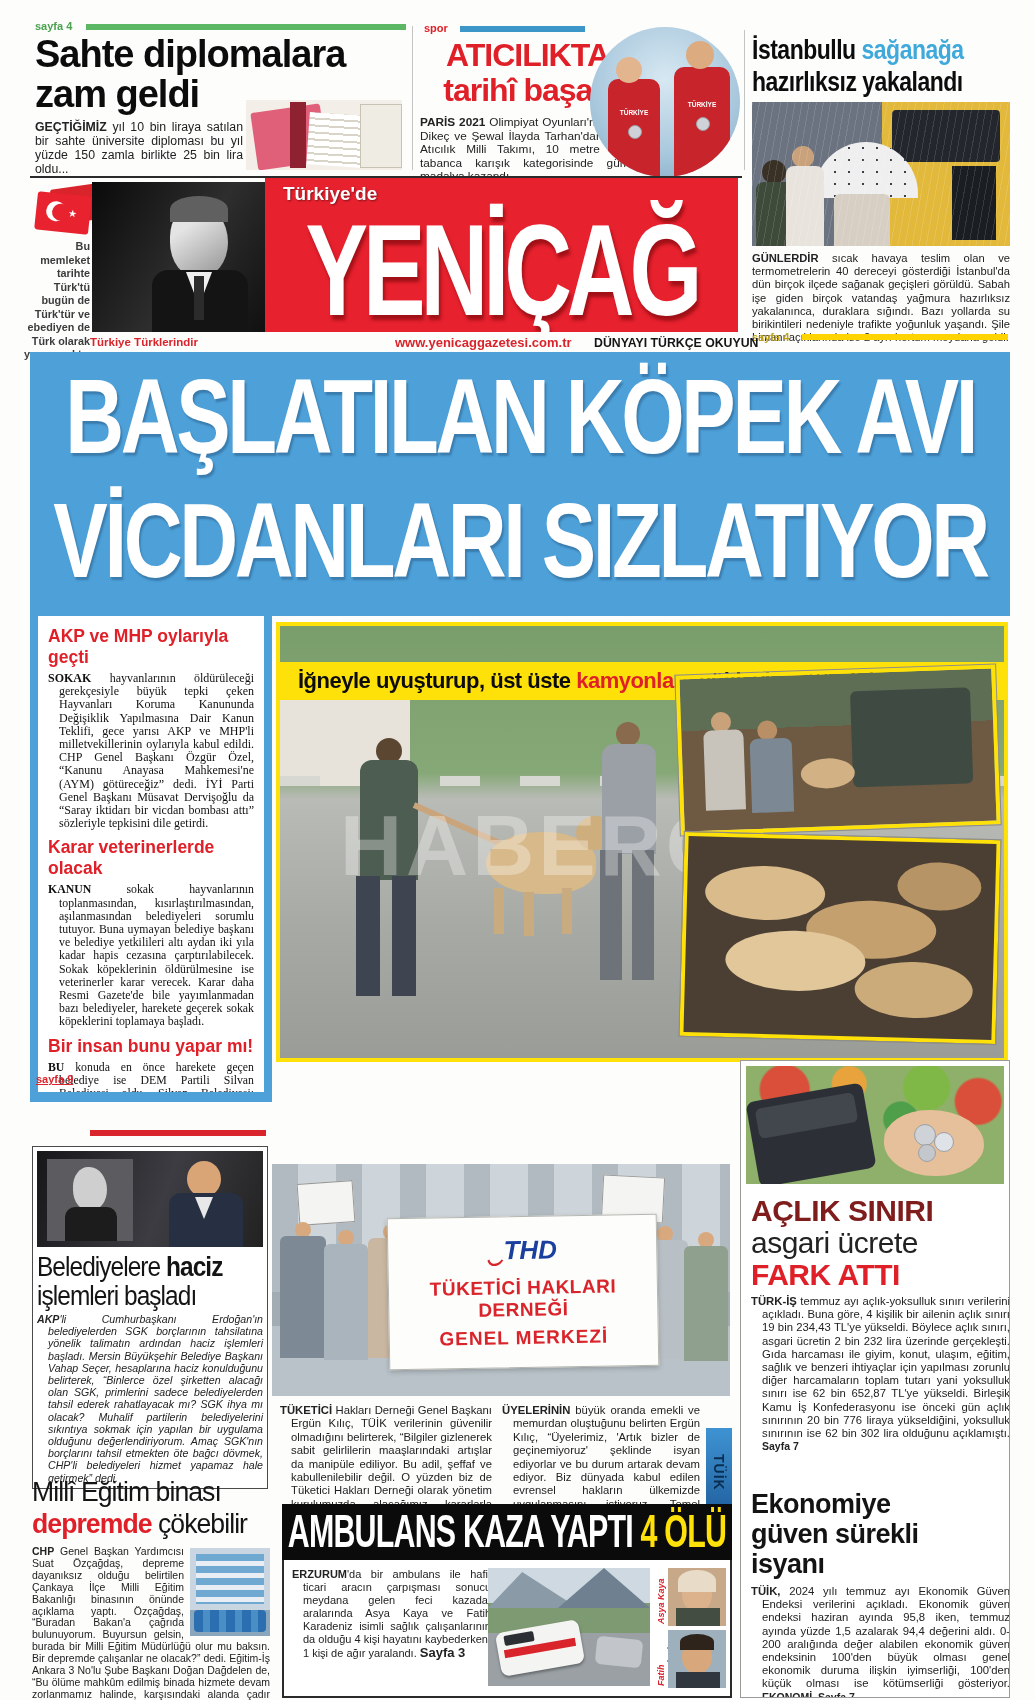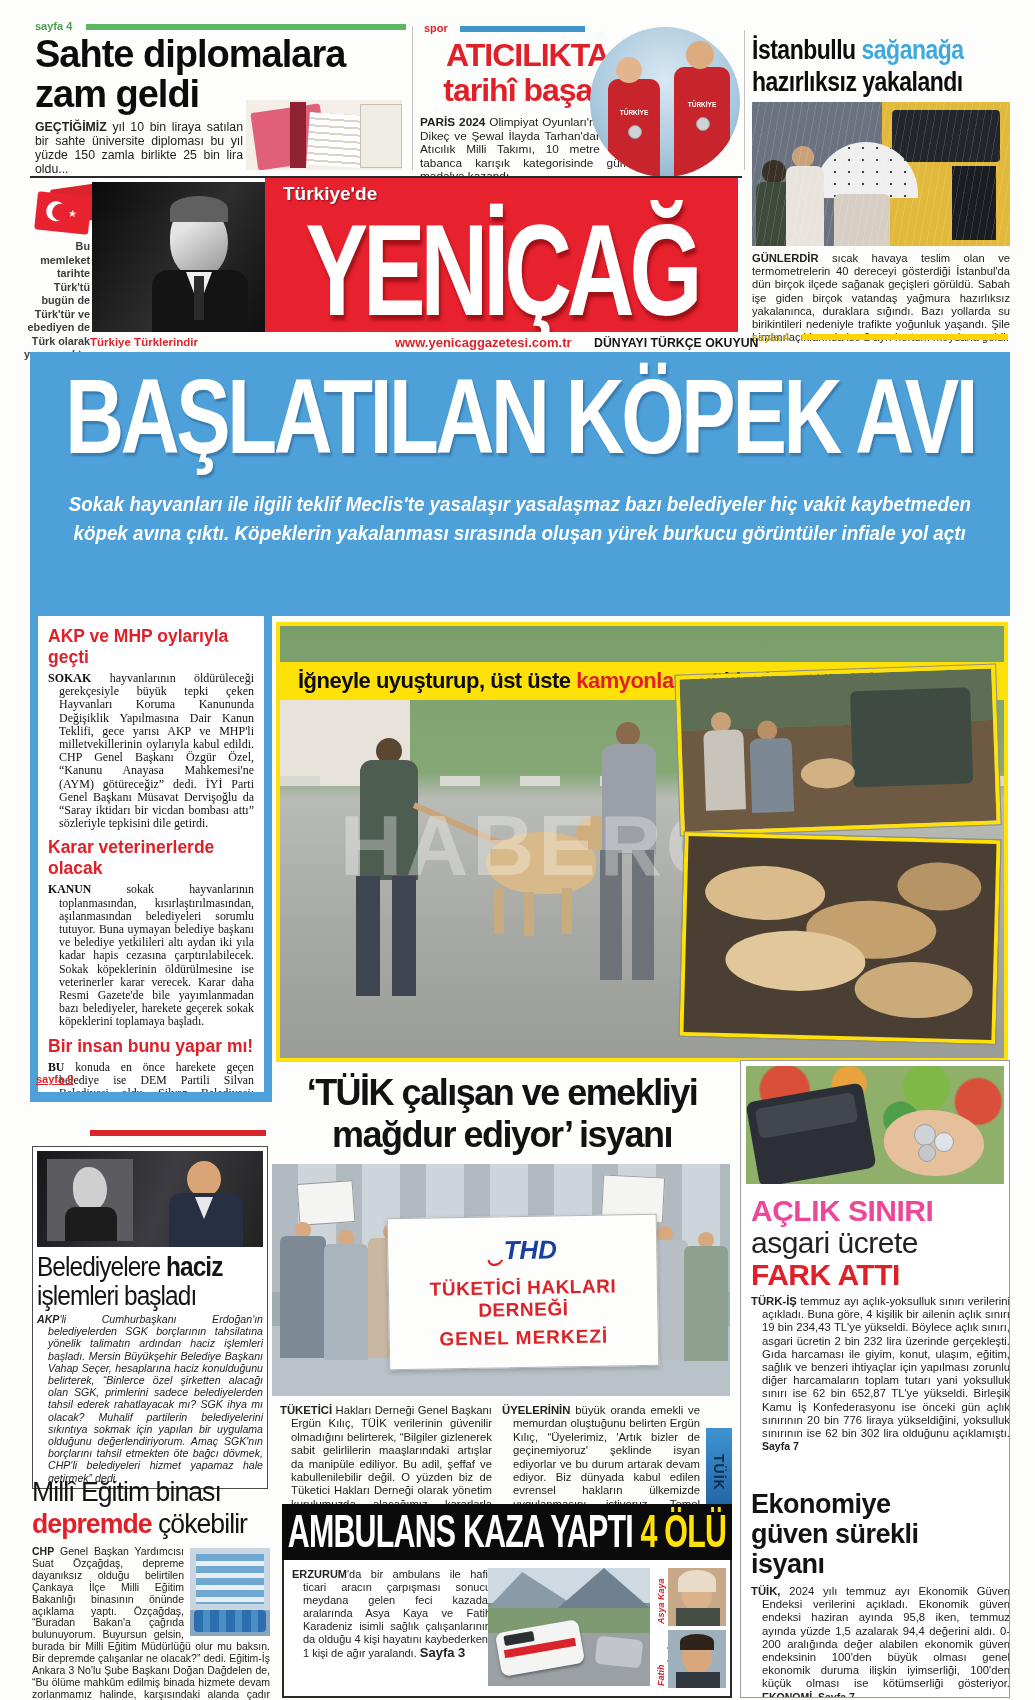--- a/index.html
+++ b/index.html
@@ -43,21 +43,21 @@
   </div>
 
   <div class="abs" style="left:412px;top:26px;width:1px;height:144px;background:#c4c4c4;"></div>
   <div class="taglbl" style="left:424px;top:22px;color:#e02028;">spor</div>
   <div class="tagbar" style="left:460px;top:26px;width:125px;background:#3d96c8;"></div>
   <div class="abs" style="left:420px;top:38px;width:215px;text-align:center;color:#e02028;font-weight:bold;font-size:32px;line-height:35px;letter-spacing:-1px;">
     <div>ATICILIKTA</div>
     <div>tarihî başarı</div>
   </div>
   <div class="abs jst" style="left:420px;top:116px;width:222px;font-size:11.8px;line-height:13.5px;color:#222;">
-    <span class="lw">PARİS 2024</span><span> Olimpiyat Oyunları'nda Yusuf Dikeç ve Şewal İlayda Tarhan'dan oluşan Atıcılık Milli Takımı, 10 metre havalı tabanca karışık kategorisinde gümüş madalya kazandı.</span>
+    <span class="lw">PARİS 2021</span><span> Olimpiyat Oyunları'nda Yusuf Dikeç ve Şewal İlayda Tarhan'dan oluşan Atıcılık Milli Takımı, 10 metre havalı tabanca karışık kategorisinde gümüş madalya kazandı.</span>
   </div>
   <div class="ph" style="left:590px;top:27px;width:150px;height:150px;border-radius:50%;background:radial-gradient(circle at 50% 35%,#d7e8f2 0%,#a9c8dd 60%,#7fa8c2 100%);">
     <div class="abs" style="left:18px;top:52px;width:52px;height:98px;background:#c8242c;border-radius:10px 10px 0 0;">
       <div style="color:#fff;font-size:6.5px;font-weight:bold;text-align:center;margin-top:30px;">TÜRKİYE</div>
       <div class="abs" style="left:20px;top:46px;width:12px;height:12px;border-radius:50%;background:#cfd2d6;border:1px solid #9aa0a6;"></div>
     </div>
     <div class="abs" style="left:26px;top:30px;width:26px;height:26px;border-radius:50%;background:#e3b astounding;background:#e3b58f;"></div>
     <div class="abs" style="left:84px;top:40px;width:56px;height:110px;background:#c8242c;border-radius:10px 10px 0 0;">
       <div style="color:#fff;font-size:6.5px;font-weight:bold;text-align:center;margin-top:34px;">TÜRKİYE</div>
       <div class="abs" style="left:22px;top:50px;width:12px;height:12px;border-radius:50%;background:#cfd2d6;border:1px solid #9aa0a6;"></div>
@@ -120,20 +120,23 @@
     <span>31 TEMMUZ 2024, ÇARŞAMBA</span>
     <span style="color:#d9242b;font-size:9px;">■</span>
     <span>4 TL</span>
   </div>
   <div class="abs" style="left:395px;top:335px;font-size:13px;font-weight:bold;color:#d9242b;">www.yenicaggazetesi.com.tr</div>
   <div class="abs" style="left:594px;top:336px;font-size:12.3px;font-weight:bold;color:#151515;">DÜNYAYI TÜRKÇE OKUYUN</div>
 
   <div class="abs" style="left:30px;top:352px;width:980px;height:264px;background:#4da0d8;">
     <div class="ctr" style="margin-top:4px;">
       <div class="nowrap" style="font-size:96px;font-weight:bold;letter-spacing:-4px;color:#fff;transform:scale(0.85,1.1);transform-origin:center top;text-shadow:2px 3px 2px rgba(30,70,110,0.4);">BAŞLATILAN KÖPEK AVI</div>
+    </div>
+    <div class="ctr" style="margin-top:14px;">
+      <div class="nowrap" style="font-size:96px;font-weight:bold;letter-spacing:-4px;color:#fff;transform:scale(0.85,1.1);transform-origin:center top;text-shadow:2px 3px 2px rgba(30,70,110,0.4);">VİCDANLARI SIZLATIYOR</div>
     </div>
     <div class="ctr" style="margin-top:26px;">
       <div class="nowrap" style="font-size:20px;font-weight:bold;font-style:italic;color:#fff;transform:scale(0.94,1.05);transform-origin:center top;">Sokak hayvanları ile ilgili teklif Meclis'te yasalaşır yasalaşmaz bazı belediyeler hiç vakit kaybetmeden</div>
     </div>
     <div class="ctr" style="margin-top:6px;">
       <div class="nowrap" style="font-size:20px;font-weight:bold;font-style:italic;color:#fff;transform:scale(0.94,1.05);transform-origin:center top;">köpek avına çıktı. Köpeklerin yakalanması sırasında oluşan yürek burkucu görüntüler infiale yol açtı</div>
     </div>
   </div>
 
   <div class="abs" style="left:30px;top:616px;width:242px;height:486px;background:#4da0d8;padding:0;">
@@ -191,24 +194,20 @@
     </div>
     <div class="abs" style="left:402px;top:210px;width:308px;height:196px;background:#4b3f33;border:4px solid #ffe10a;outline:1px solid #8c8c8c;transform:rotate(1.5deg);">
       <div class="abs" style="left:18px;top:28px;width:120px;height:54px;border-radius:50%;background:#d9bb8c;"></div>
       <div class="abs" style="left:120px;top:60px;width:130px;height:58px;border-radius:50%;background:#c4a06e;"></div>
       <div class="abs" style="left:40px;top:92px;width:140px;height:60px;border-radius:50%;background:#e2c79a;"></div>
       <div class="abs" style="left:170px;top:120px;width:118px;height:56px;border-radius:50%;background:#cbab7a;"></div>
       <div class="abs" style="left:210px;top:20px;width:84px;height:48px;border-radius:50%;background:#b79465;"></div>
     </div>
   </div>
 
-  <div class="abs" style="left:272px;top:1072px;width:460px;text-align:center;font-size:36px;line-height:42px;font-weight:bold;letter-spacing:-1.5px;color:#121212;">
-    <div>‘TÜİK çalışan ve emekliyi</div>
-    <div>mağdur ediyor’ isyanı</div>
-  </div>
   <div class="ph" style="left:272px;top:1164px;width:458px;height:232px;background:linear-gradient(#cdd5da 0 55%,#b8c2c8 55% 100%);">
     <div class="abs" style="left:0;top:0;width:100%;height:70%;background:repeating-linear-gradient(90deg,rgba(90,105,115,0.25) 0 26px,transparent 26px 64px);"></div>
     <div class="abs" style="left:26px;top:18px;width:54px;height:40px;background:#f4f4f2;border:1px solid #999;transform:rotate(-4deg);"></div>
     <div class="abs" style="left:330px;top:12px;width:60px;height:44px;background:#f4f4f2;border:1px solid #999;transform:rotate(3deg);"></div>
     <div class="fig" style="left:8px;top:58px;width:46px;height:174px;">
         <span class="hd"></span>
         <span class="bd" style="background:#7d8a96;"></span>
       </div>
     <div class="fig" style="left:52px;top:66px;width:44px;height:166px;">
         <span class="hd"></span>
@@ -253,21 +252,21 @@
     <div class="ph" style="left:5px;top:5px;width:258px;height:118px;background:radial-gradient(circle at 15% 20%,#d94f3a 0 10%,transparent 11%),radial-gradient(circle at 40% 15%,#e8a33c 0 9%,transparent 10%),radial-gradient(circle at 70% 18%,#7fb847 0 11%,transparent 12%),radial-gradient(circle at 90% 30%,#d94f3a 0 9%,transparent 10%),radial-gradient(circle at 60% 45%,#4f9e4a 0 10%,transparent 11%),#8fb06a;">
       <div class="abs" style="left:6px;top:26px;width:118px;height:86px;background:#2c3036;border-radius:8px;transform:rotate(-10deg);">
         <div class="abs" style="left:8px;top:8px;width:100px;height:30px;background:#42474e;border-radius:6px;"></div>
       </div>
       <div class="abs" style="left:138px;top:44px;width:100px;height:66px;background:#e6c09a;border-radius:46% 54% 48% 52%;"></div>
       <div class="abs" style="left:168px;top:58px;width:20px;height:20px;border-radius:50%;background:#cfd2d6;border:1px solid #9aa0a6;"></div>
       <div class="abs" style="left:188px;top:66px;width:18px;height:18px;border-radius:50%;background:#dfe2e6;border:1px solid #9aa0a6;"></div>
       <div class="abs" style="left:172px;top:78px;width:16px;height:16px;border-radius:50%;background:#c4c8cd;border:1px solid #9aa0a6;"></div>
     </div>
     <div class="abs" style="left:10px;top:134px;font-size:30px;line-height:32px;letter-spacing:-0.5px;">
-      <div style="color:#ec4899;font-weight:bold;">AÇLIK SINIRI</div>
+      <div style="color:#7f1d1d;font-weight:bold;">AÇLIK SINIRI</div>
       <div style="color:#222;font-weight:500;">asgari ücrete</div>
       <div style="color:#e02028;font-weight:bold;">FARK ATTI</div>
     </div>
     <div class="abs jst hang" style="left:10px;top:234px;width:248px;font-size:11.3px;line-height:13.2px;color:#222;">
       <span class="lw">TÜRK-İŞ</span><span> temmuz ayı açlık-yoksulluk sınırı verilerini açıkladı. Buna göre, 4 kişilik bir ailenin açlık sınırı 19 bin 234,43 TL'ye yükseldi. Böylece açlık sınırı, asgari ücretin 2 bin 232 lira üzerinde gerçekleşti. Gıda harcaması ile giyim, konut, ulaşım, eğitim, sağlık ve benzeri ihtiyaçlar için yapılması zorunlu diğer harcamaların toplam tutarı yani yoksulluk sınırı ise 62 bin 652,87 TL'ye yükseldi. Birleşik Kamu İş Konfederasyonu ise önceki gün açlık sınırının 20 bin 776 liraya yükseldiğini, yoksulluk sınırının ise 62 bin 302 lira olduğunu açıklamıştı.</span>
       <span class="lw" style="font-size:10.5px;">Sayfa 7</span>
     </div>
     <div class="abs" style="left:10px;top:428px;font-size:27px;line-height:30px;font-weight:bold;letter-spacing:-0.5px;color:#131313;">
       <div>Ekonomiye</div>
       <div>güven sürekli</div>

